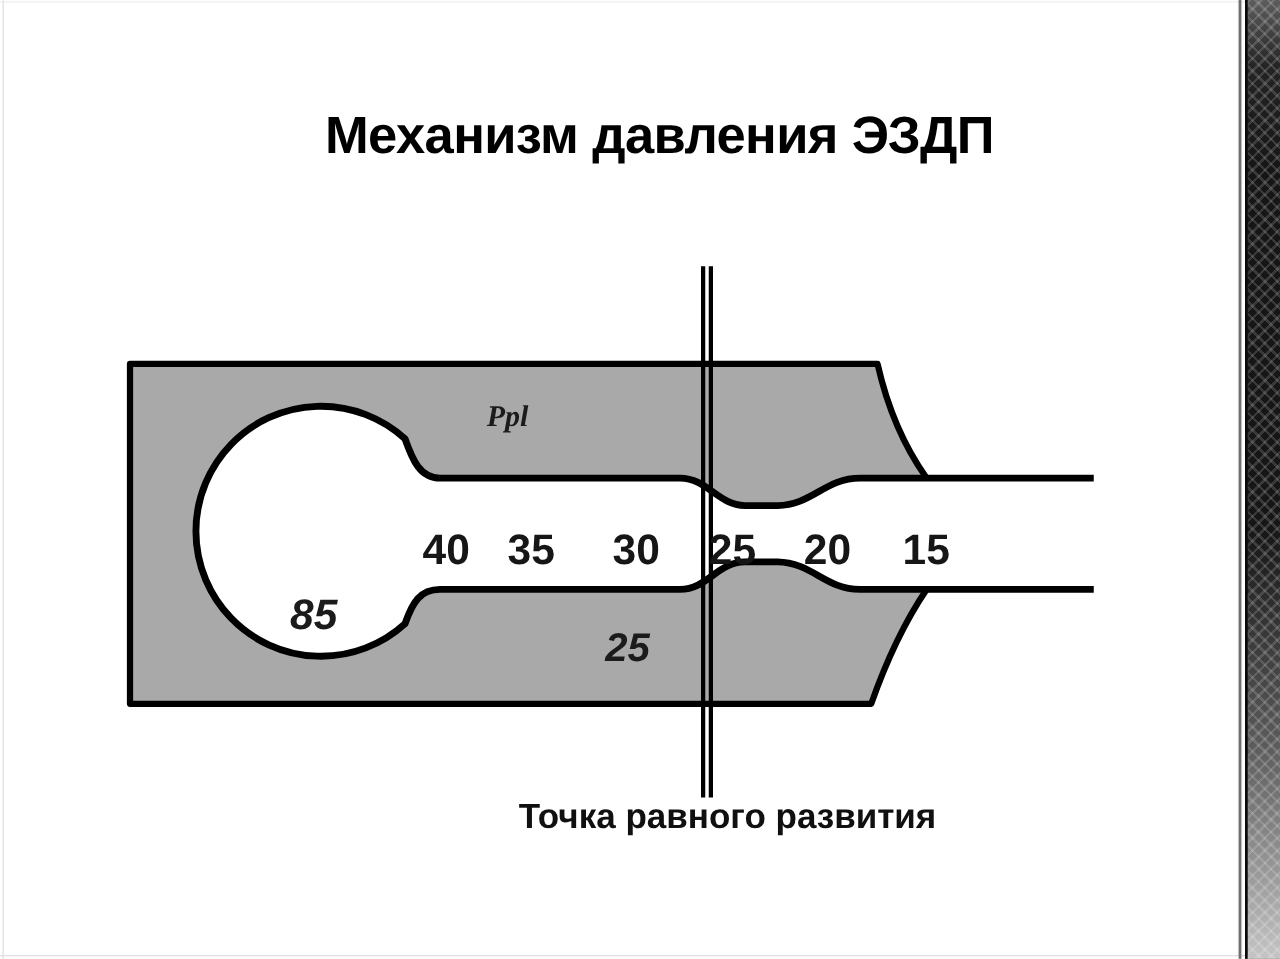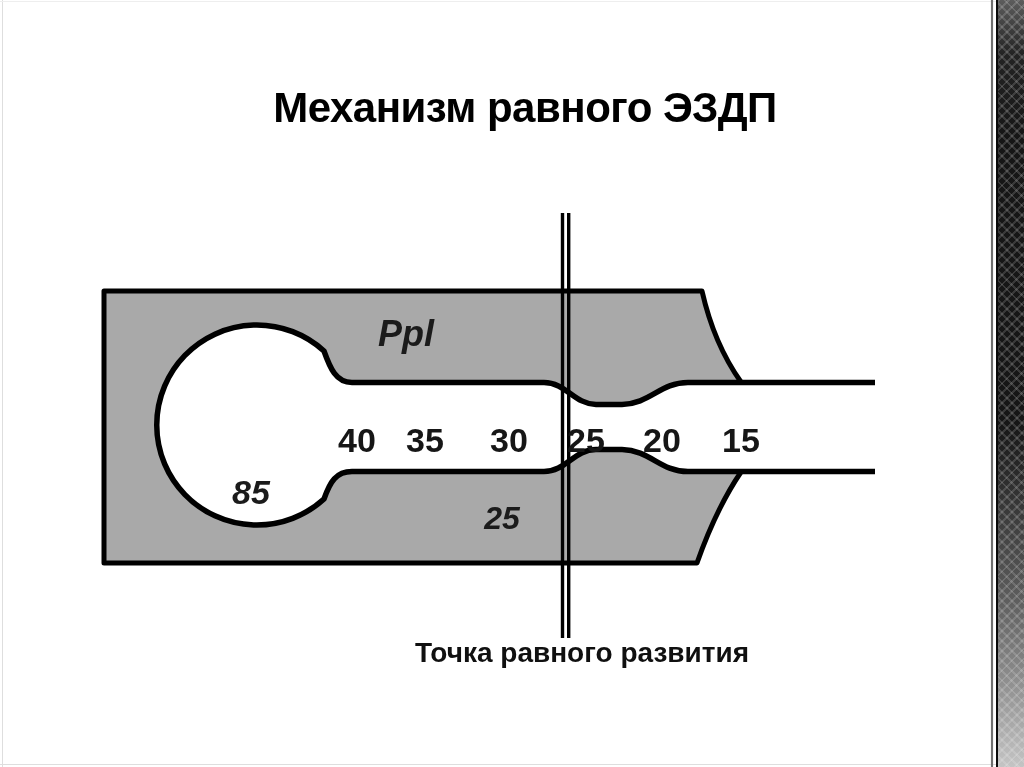--- a/index.html
+++ b/index.html
@@ -47,39 +47,39 @@
     white-space:nowrap;
   }
 
   svg.diagram{position:absolute;left:0;top:0;}
 
   .lbl{
     position:absolute;color:#1b1b1b;font-weight:700;text-align:center;
     white-space:nowrap;
   }
   .it{font-style:italic;}
-  .ppl-label{left:370px;top:316px;width:72px;font-size:36px;line-height:36px;}
+  .ppl-label{left:370px;top:316px;width:72px;font-size:24px;line-height:36px;font-family:Liberation Serif, serif;}
   .palv-label{left:190px;top:353px;width:134px;font-size:31px;line-height:38px;}
   .l45{left:220px;top:473px;width:62px;font-size:34px;}
   .l25-below{left:471px;top:500px;width:62px;font-size:32px;}
   .tube-num{top:421px;width:64px;font-size:34px;position:absolute;
     color:#161616;font-weight:700;text-align:center;}
   .n0{left:325px;} .n1{left:393px;} .n2{left:477px;}
   .n3{left:554px;} .n4{left:630px;} .n5{left:709px;}
 </style>
 </head>
 <body>
 
 <div class="frame-line frame-left"></div>
 <div class="frame-line frame-top"></div>
 <div class="frame-line frame-bottom"></div>
 <div class="side-line"></div>
 <div class="carbon-strip"></div>
 
-<div class="title">Механизм равного ЭЗДП</div>
+<div class="title">Механизм давления ЭЗДП</div>
 
 <svg class="diagram" width="1024" height="767" viewBox="0 0 1024 767">
 
   <path d="M 104,291 H 702 Q 714,344 741,382 V 472 Q 716,509 697,563 H 104 Z" fill="#a9a9a9" stroke="#000000" stroke-width="5" stroke-linejoin="round"></path>
 
   <path d="M 875,382.5 H 688 C 660,382.5 650,404 622,404.5 H 596 C 574,404 566,382.5 544,382.5 H 352
            C 336,382.5 330,368 324,351
            A 100,100 0 1 0 324,499
            C 330,482 336,471.5 352,471.5 H 544
            C 566,471.5 574,449.5 596,449.5 H 622

